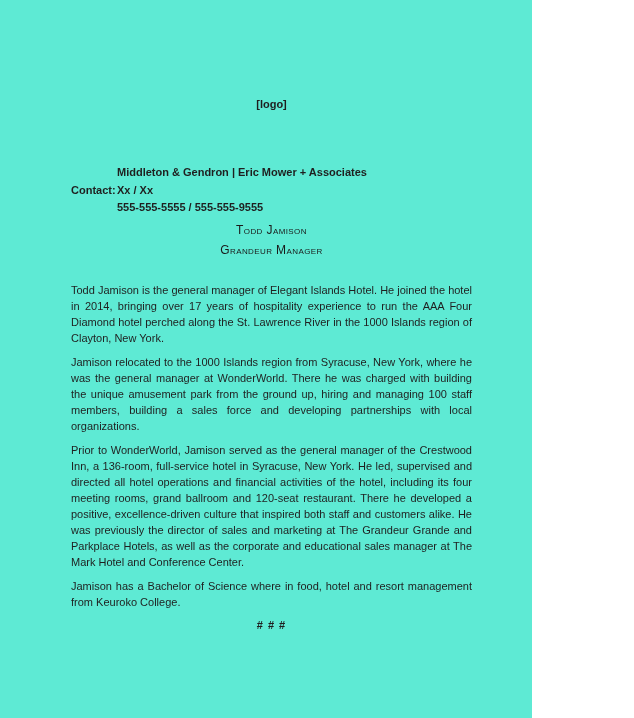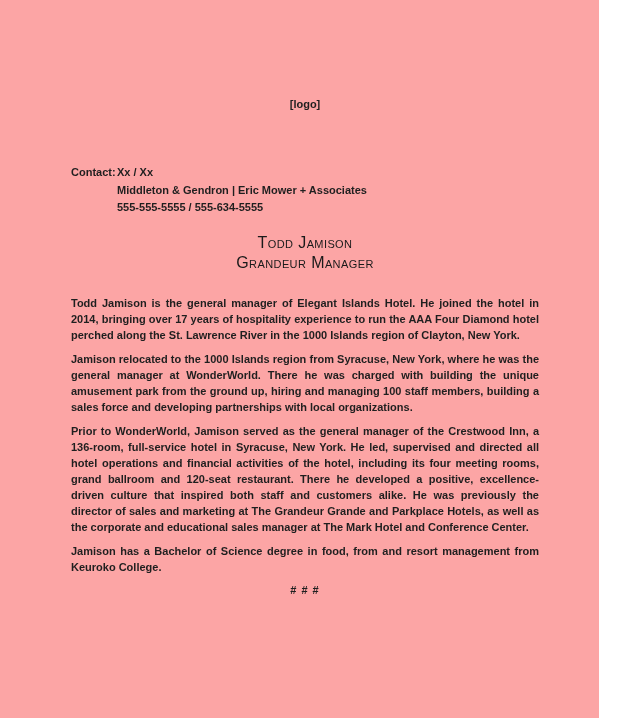--- a/index.html
+++ b/index.html
@@ -2,21 +2,21 @@
 <html style="--link-color: #3333cc;"><head>
 <meta charset="utf-8">
 <style>
   html, body { margin: 0; padding: 0; }
   body {
     width: 634px; height: 718px;
     background: #ffffff;
     font-family: "Liberation Sans", sans-serif;
     color: #1f1f1f;
   }
-  .page { position: relative; width: 599px; height: 718px; overflow: hidden; background: #fca5a5; }
+  .page { position: relative; width: 532px; height: 718px; overflow: hidden; background: #5eead4; }
   .content { margin-left: 71px; margin-right: 60px; }
 
   .logo-line {
     margin-top: 97px;
     text-align: center;
     font-size: 11px; line-height: 14px;
     font-weight: 700;
     color: #1f1f1f;
   }
 
@@ -26,79 +26,79 @@
     font-weight: 700;
     color: #1f1f1f;
   }
   .contact .row { display: flex; }
   .contact .label { flex: 0 0 46px; width: 46px; }
   .contact .emails .val { font-weight: 400; }
   .email { color: var(--link-color, #3333cc); text-decoration: underline; cursor: pointer; }
   .sep { color: #1f1f1f; margin: 0 4px; text-decoration: none; }
 
   .headline {
-    margin-top: 16px;
+    margin-top: 3px;
     text-align: center;
     font-variant: small-caps;
-    font-size: 16px; line-height: 20px;
+    font-size: 12px; line-height: 20px;
     letter-spacing: 0.4px;
     color: #1a1a1a;
   }
 
   .bodytext {
     margin-top: 22px;
     font-size: 11px; line-height: 16px;
     text-align: justify;
     color: #1f1f1f;
   }
-  .bodytext p { margin: 0 0 8px 0; font-weight: bold; }
+  .bodytext p { margin: 0 0 8px 0; }
 
   .endmark {
     margin-top: 1px;
     text-align: center;
     font-size: 11px; line-height: 14px;
     font-weight: 700;
     letter-spacing: 1px;
     color: #1f1f1f;
   }
 </style>
 </head>
 <body style="color: rgb(31, 31, 31);">
 
 <div class="page">
   <div class="content">
 
     <div class="logo-line">[logo]</div>
 
     <div class="contact">
       <div class="row">
+        <span class="label"></span>
+        <span class="val">Middleton &amp; Gendron | Eric Mower + Associates</span>
+      </div>
+      <div class="row">
         <span class="label">Contact:</span>
         <span class="val">Xx / Xx</span>
       </div>
       <div class="row">
         <span class="label"></span>
-        <span class="val">Middleton &amp; Gendron | Eric Mower + Associates</span>
-      </div>
-      <div class="row">
-        <span class="label"></span>
-        <span class="val">555-555-5555 / 555-634-5555</span>
+        <span class="val">555-555-5555 / 555-555-9555</span>
       </div>
       <div class="row emails">
         <span class="label"></span>
       </div>
     </div>
 
     <div class="headline">
       <div class="name">Todd Jamison</div>
       <div class="role">Grandeur Manager</div>
     </div>
 
     <div class="bodytext">
       <p>Todd Jamison is the general manager of Elegant Islands Hotel. He joined the hotel in 2014, bringing over 17 years of hospitality experience to run the AAA Four Diamond hotel perched along the St. Lawrence River in the 1000 Islands region of Clayton, New York.</p>
       <p>Jamison relocated to the 1000 Islands region from Syracuse, New York, where he was the general manager at WonderWorld. There he was charged with building the unique amusement park from the ground up, hiring and managing 100 staff members, building a sales force and developing partnerships with local organizations.</p>
       <p>Prior to WonderWorld, Jamison served as the general manager of the Crestwood Inn, a 136-room, full-service hotel in Syracuse, New York. He led, supervised and directed all hotel operations and financial activities of the hotel, including its four meeting rooms, grand ballroom and 120-seat restaurant. There he developed a positive, excellence-driven culture that inspired both staff and customers alike. He was previously the director of sales and marketing at The Grandeur Grande and Parkplace Hotels, as well as the corporate and educational sales manager at The Mark Hotel and Conference Center.</p>
-      <p>Jamison has a Bachelor of Science degree in food, from and resort management from Keuroko College.</p>
+      <p>Jamison has a Bachelor of Science where in food, hotel and resort management from Keuroko College.</p>
     </div>
 
     <div class="endmark"># # #</div>
 
   </div>
 </div>
 
 </body></html>

